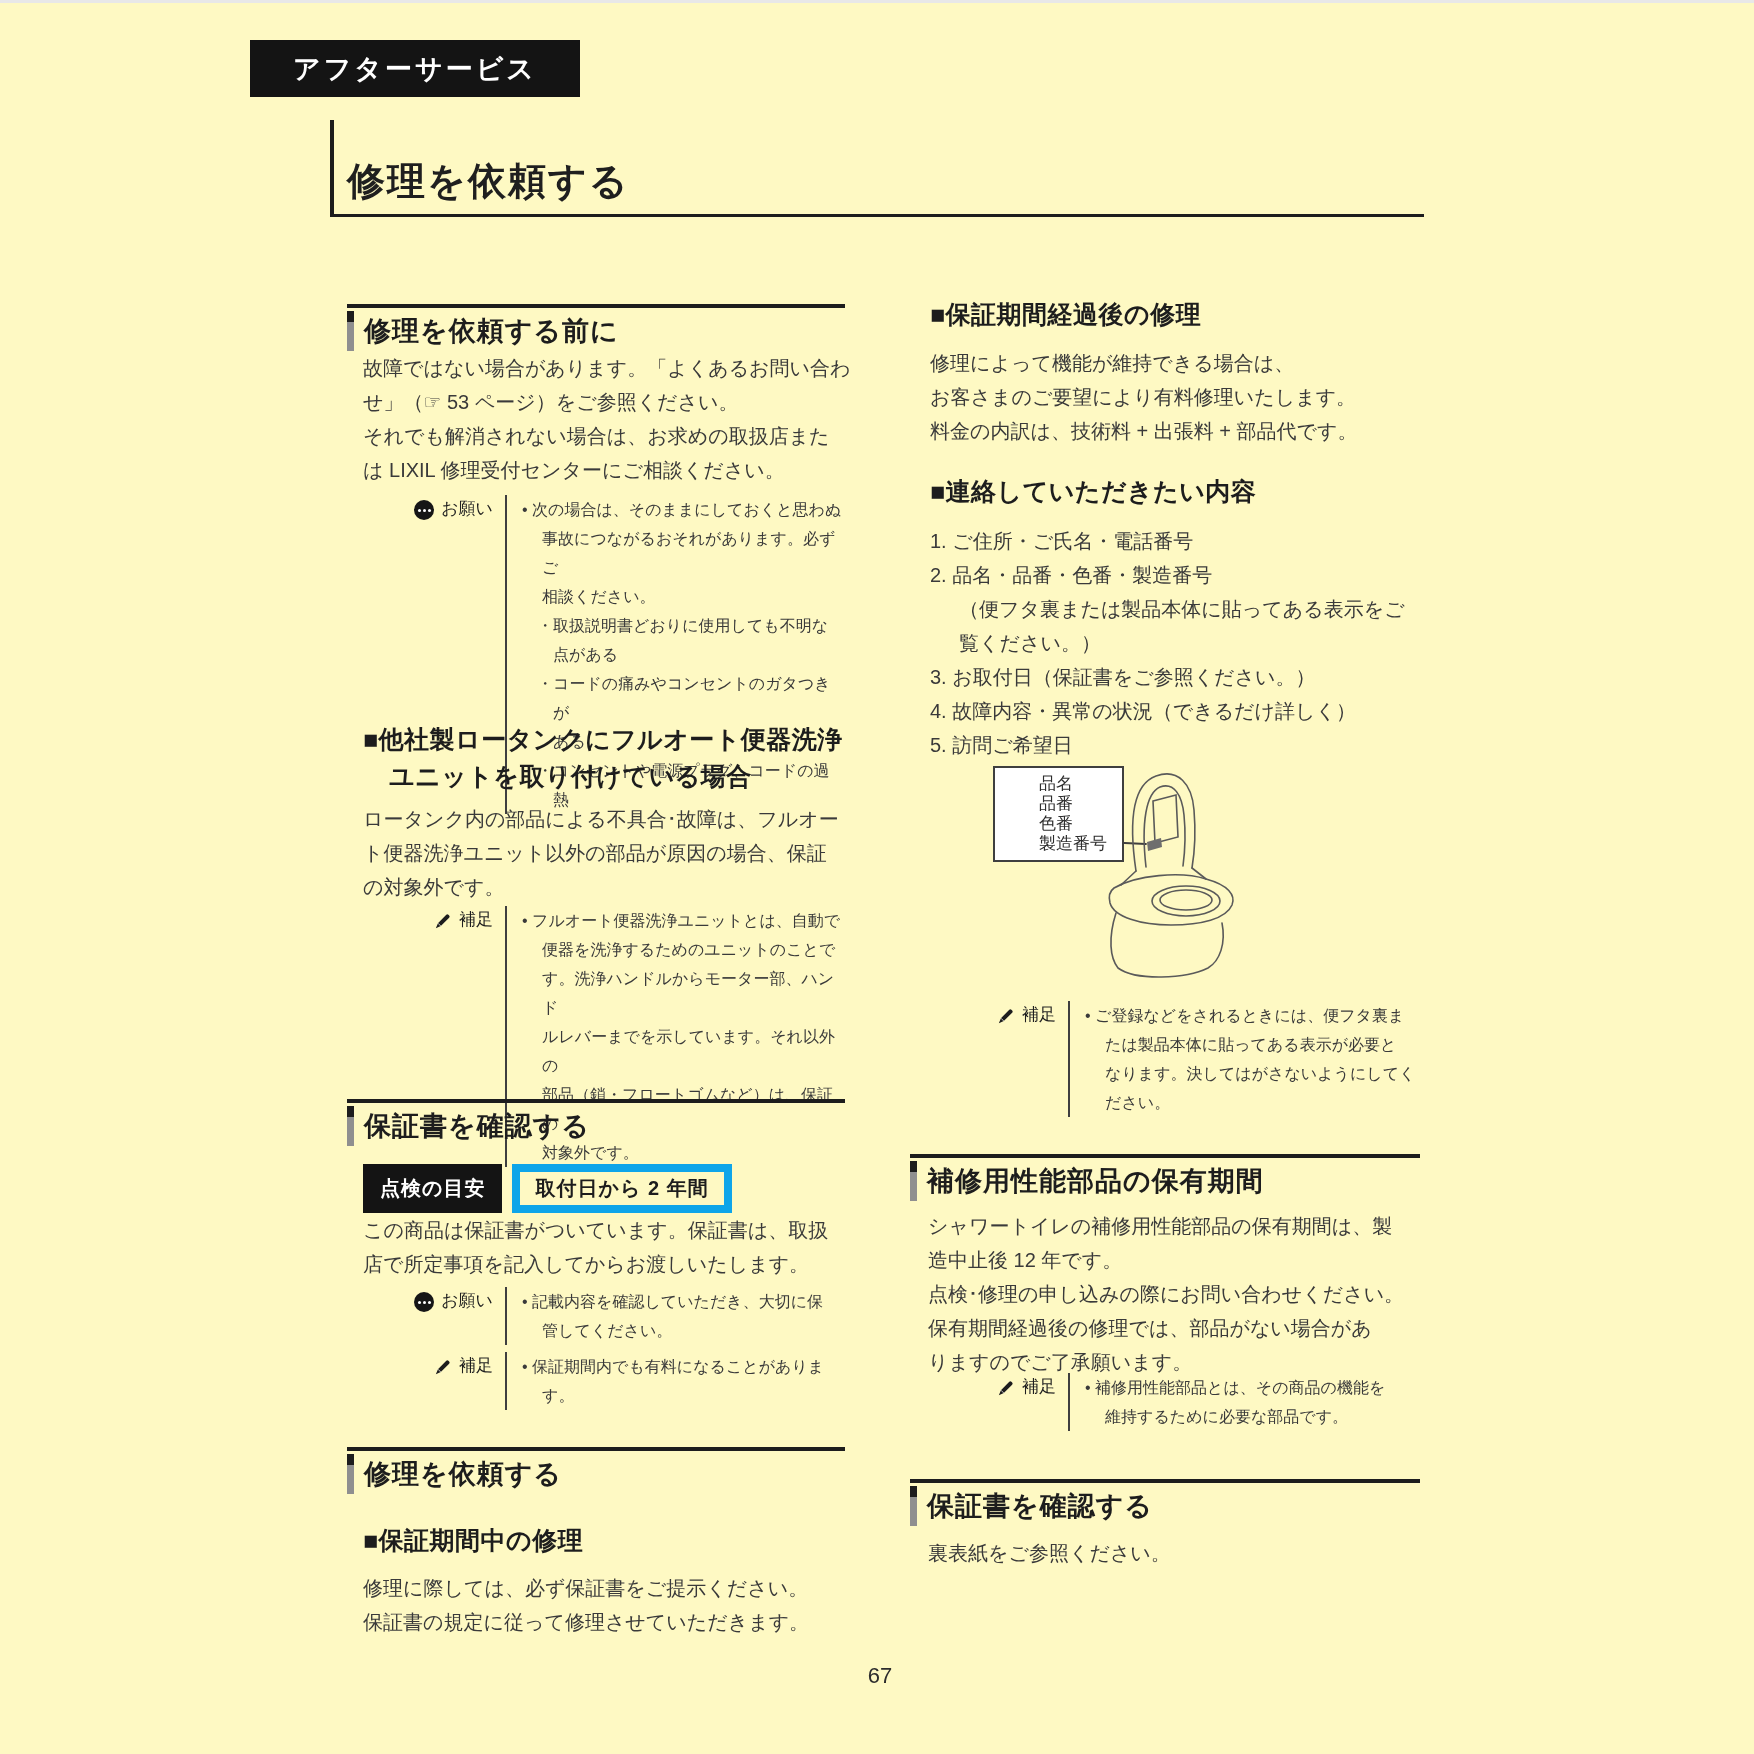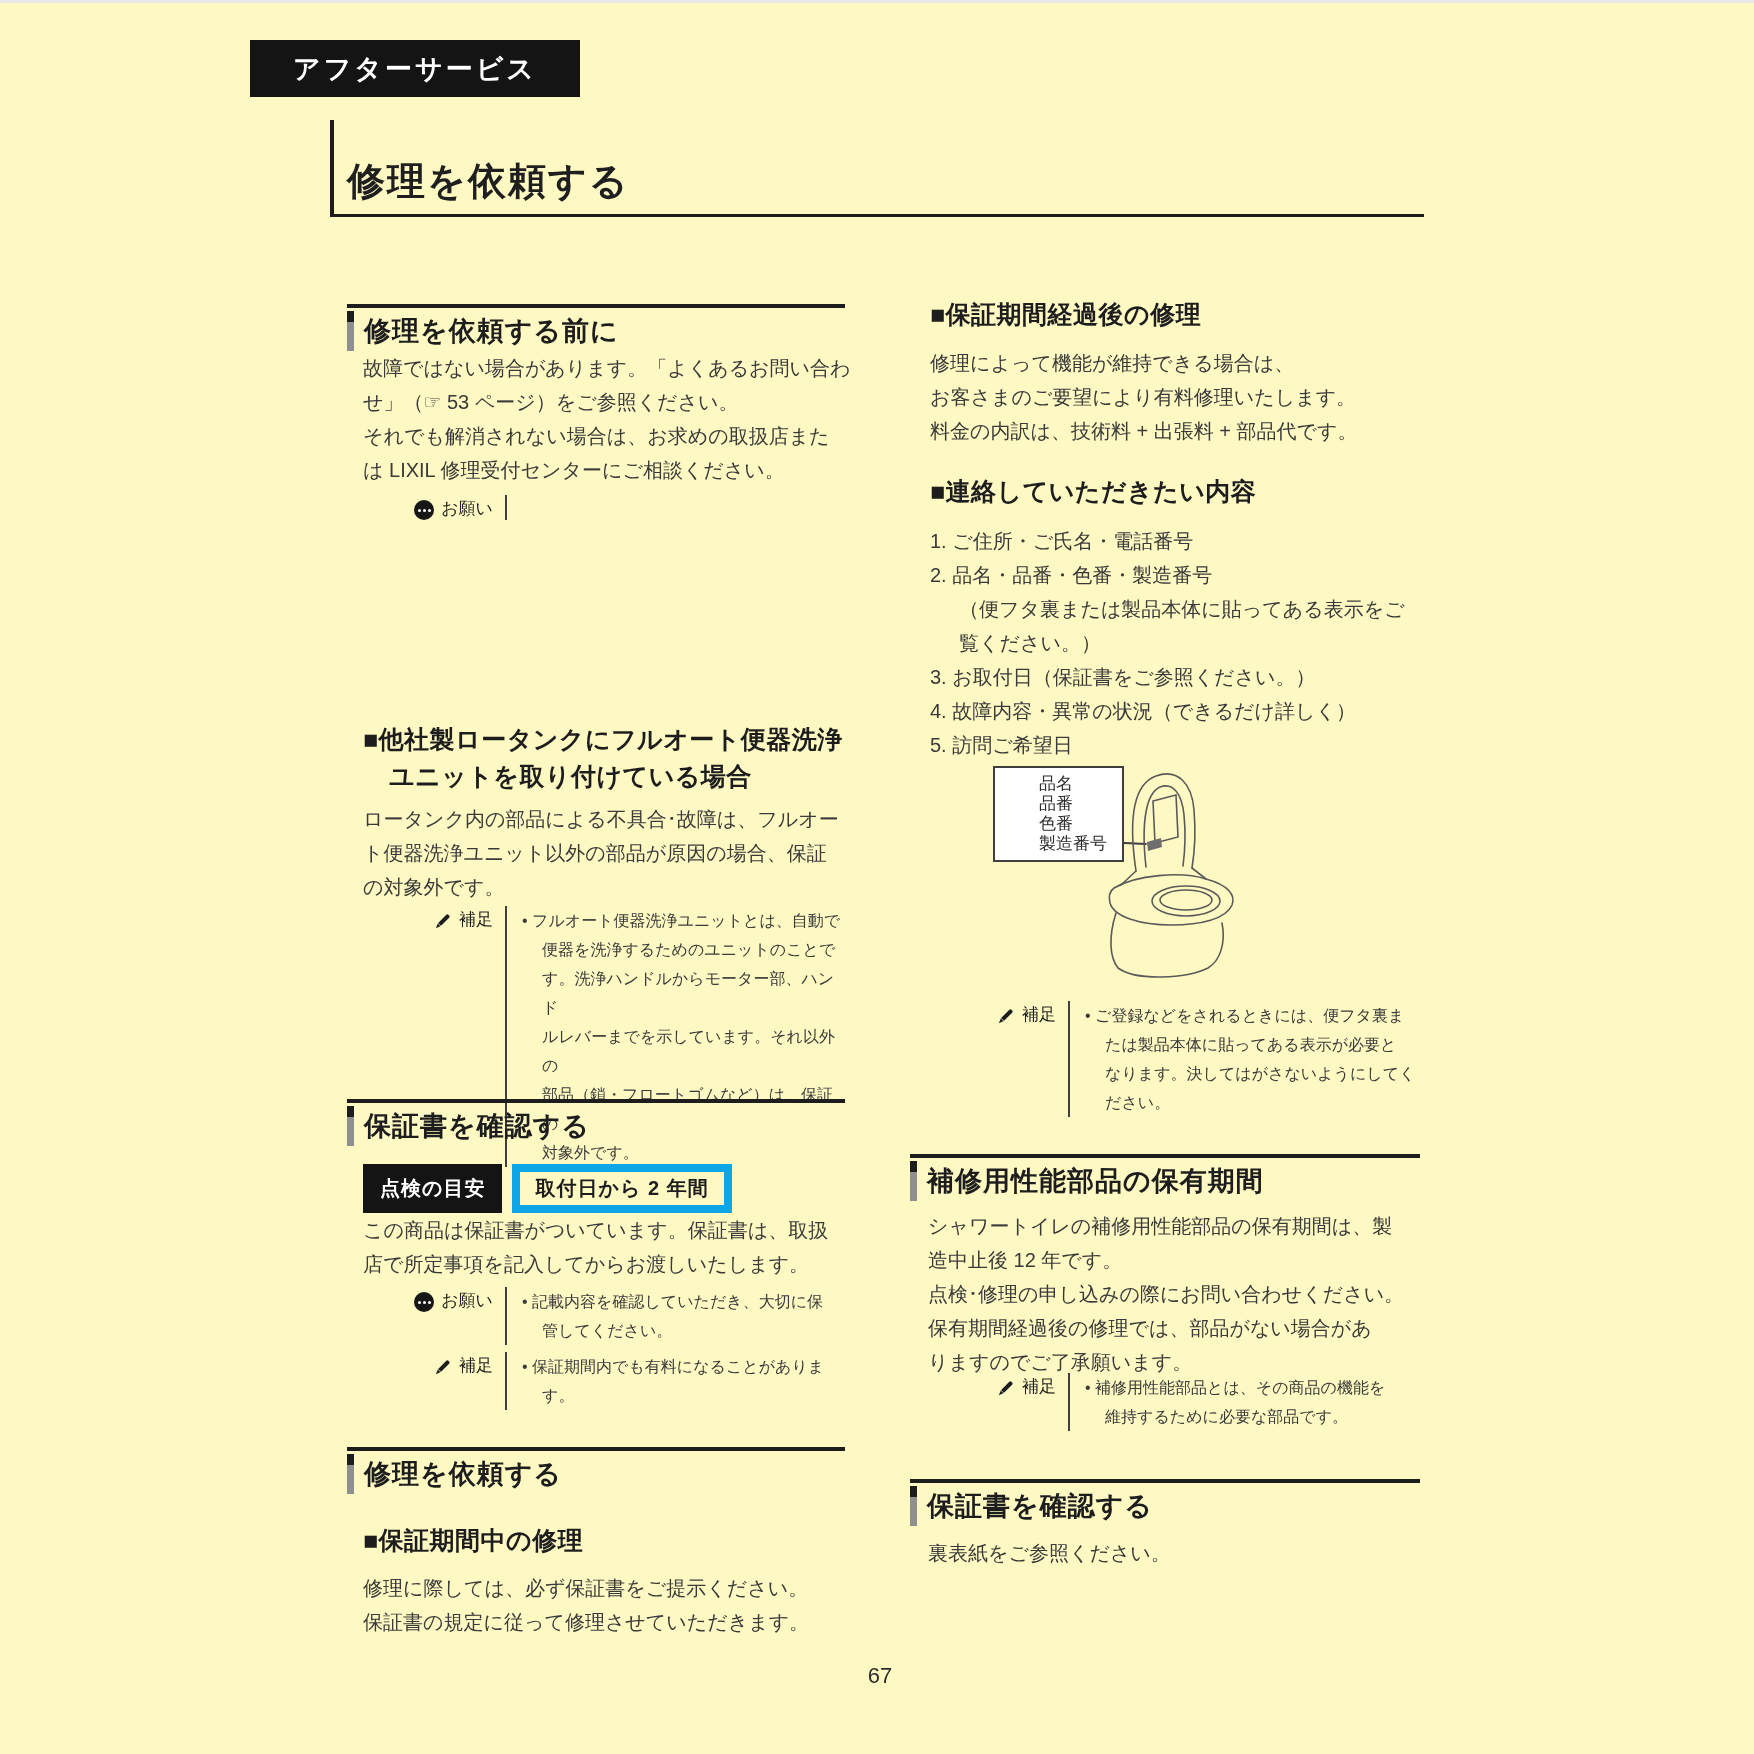--- a/index.html
+++ b/index.html
@@ -101,20 +101,30 @@
 は LIXIL 修理受付センターにご相談ください。</div>
 
   <div class="note abs" style="left:347px; top:492px; width:498px;">
     <div class="note-label">
       <span class="dots-icon">
           <i></i>
         </span>
       <span class="lbl">お願い</span>
     </div>
     <div class="note-bar"></div>
+    <div class="note-content">
+      <div class="ni">• 次の場合は、そのままにしておくと思わぬ
+事故につながるおそれがあります。必ずご
+相談ください。</div>
+      <div class="ni sub">・取扱説明書どおりに使用しても不明な
+点がある</div>
+      <div class="ni sub">・コードの痛みやコンセントのガタつきが
+ある</div>
+      <div class="ni sub">・コンセントや電源プラグ、コードの過熱</div>
+    </div>
   </div>
 
   <div class="subhead abs" style="left:363px; top:718px; width:480px;">■他社製ロータンクにフルオート便器洗浄
 ユニットを取り付けている場合</div>
   <div class="body abs" style="left:363px; top:799px; width:500px;">ロータンク内の部品による不具合･故障は、フルオー
 ト便器洗浄ユニット以外の部品が原因の場合、保証
 の対象外です。</div>
 
   <div class="note abs" style="left:347px; top:903px; width:498px;">
     <div class="note-label">

